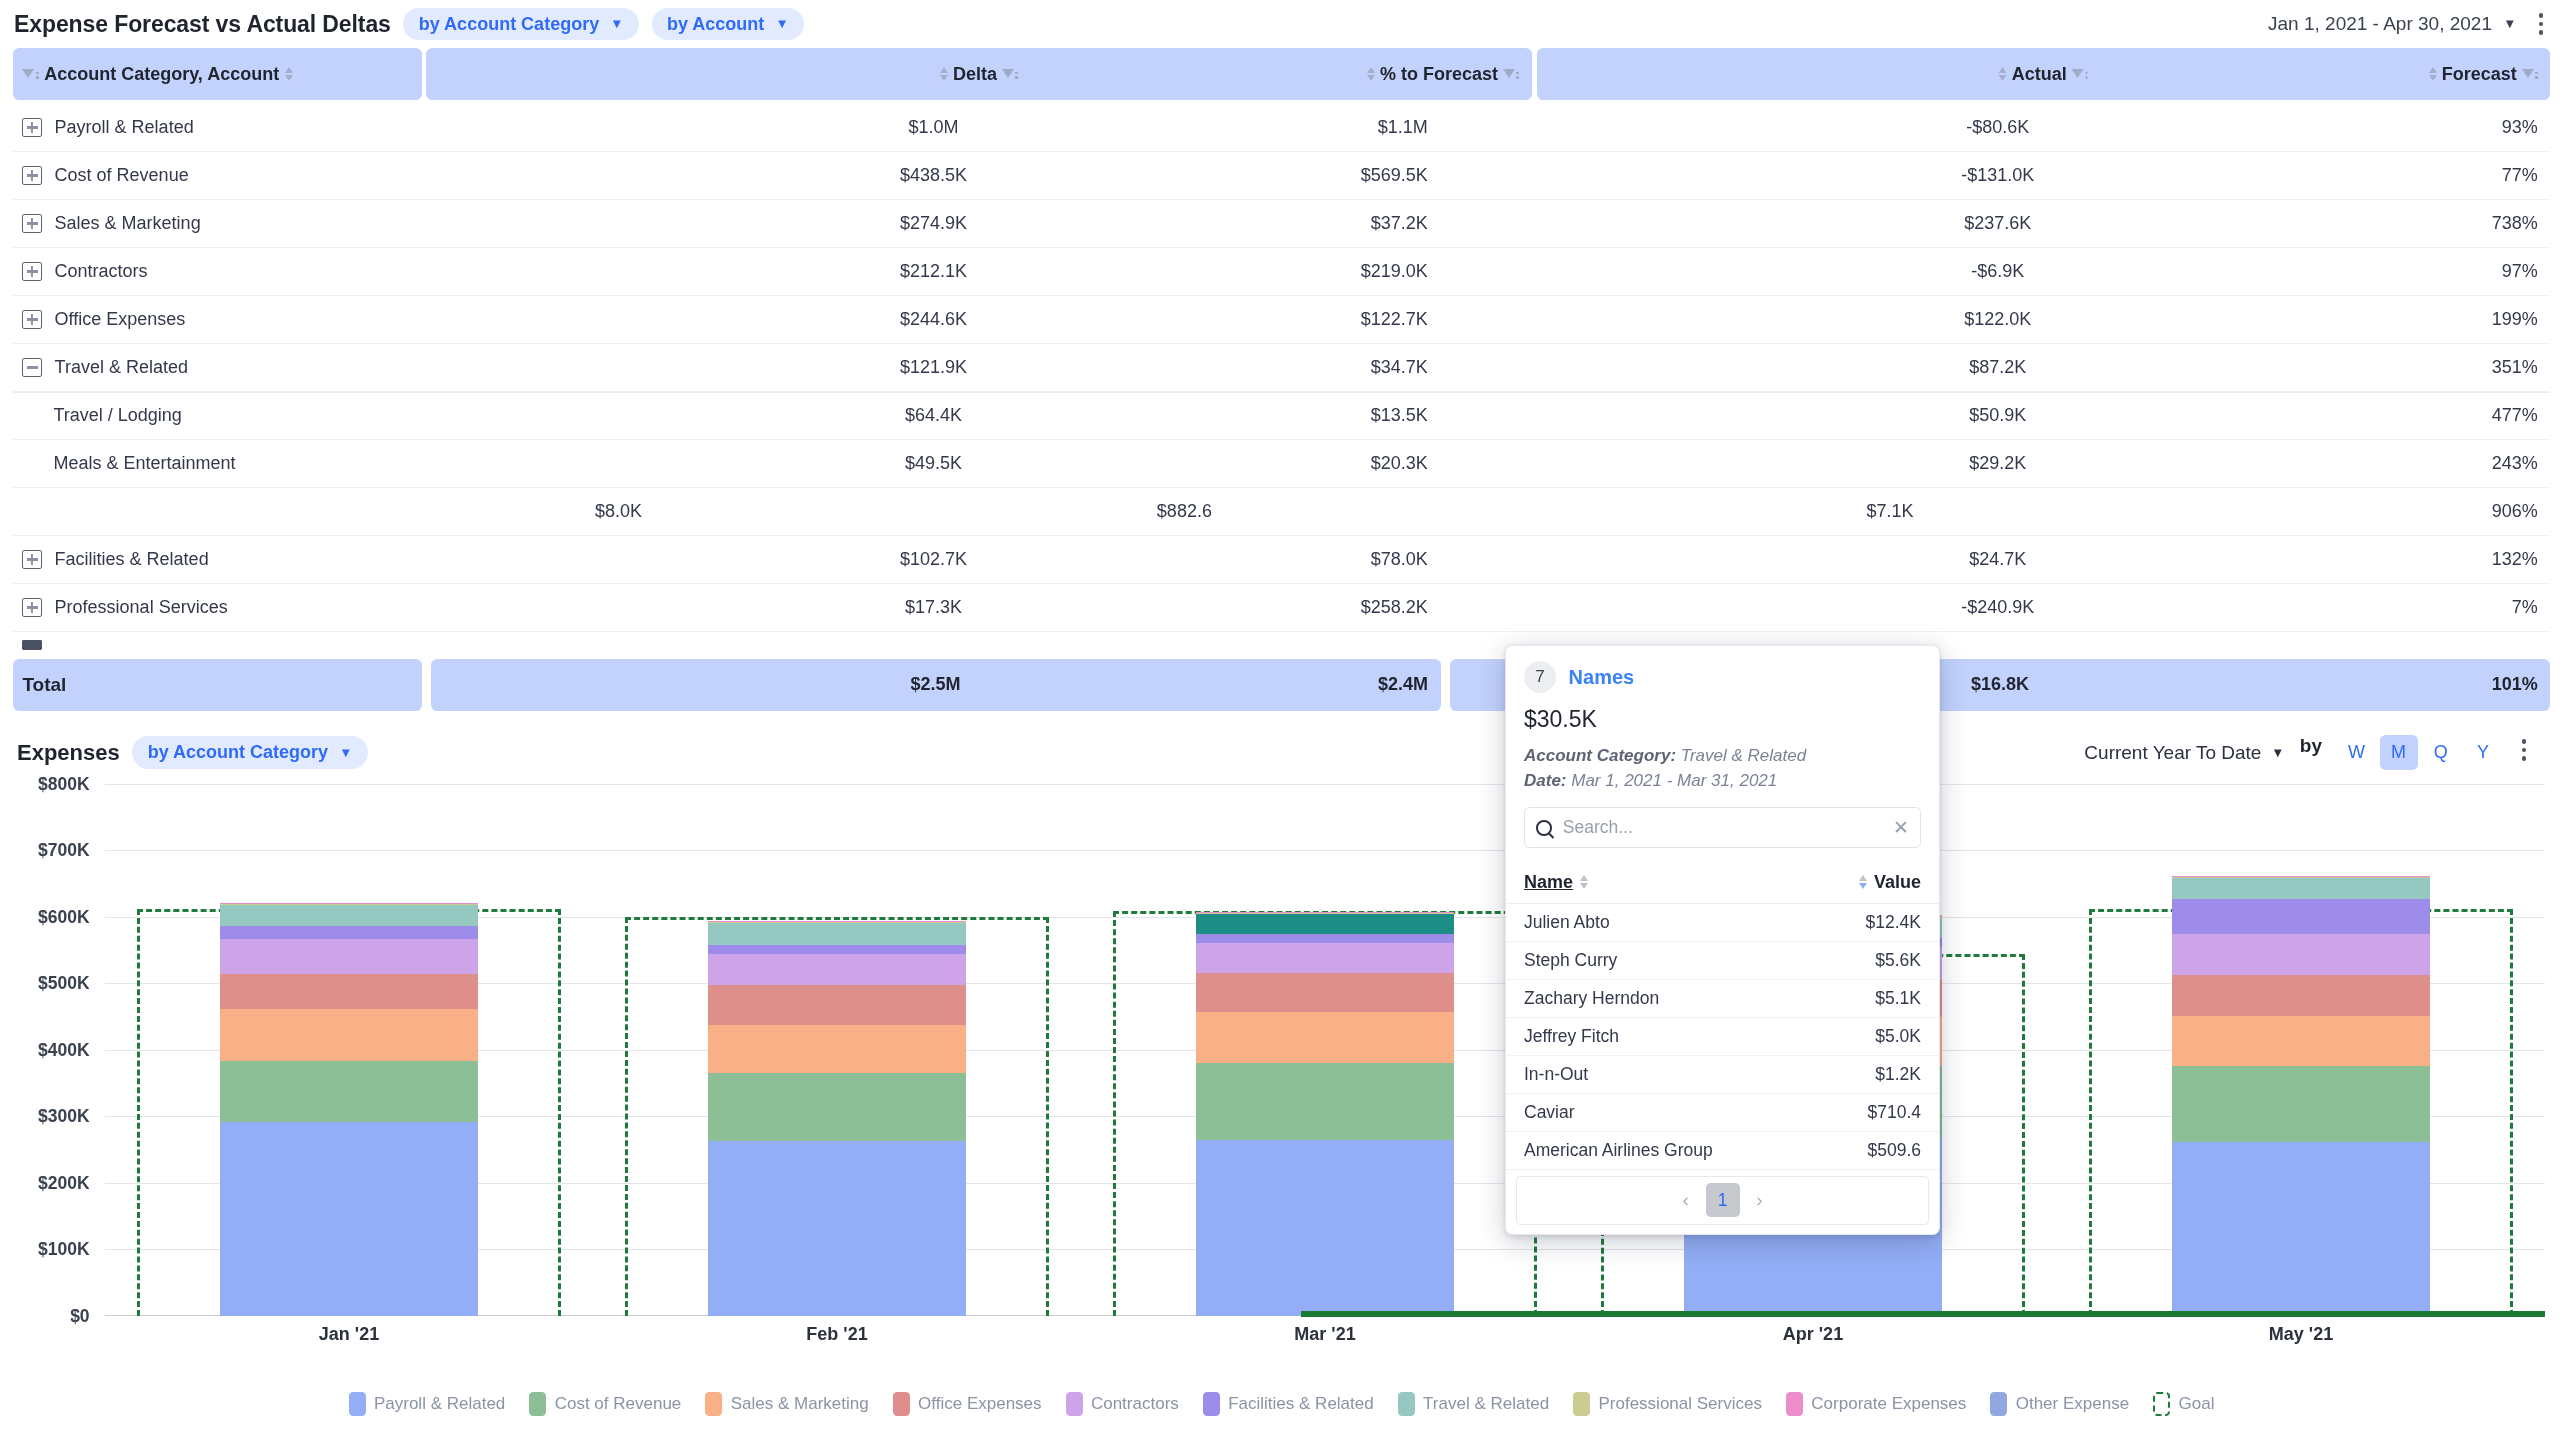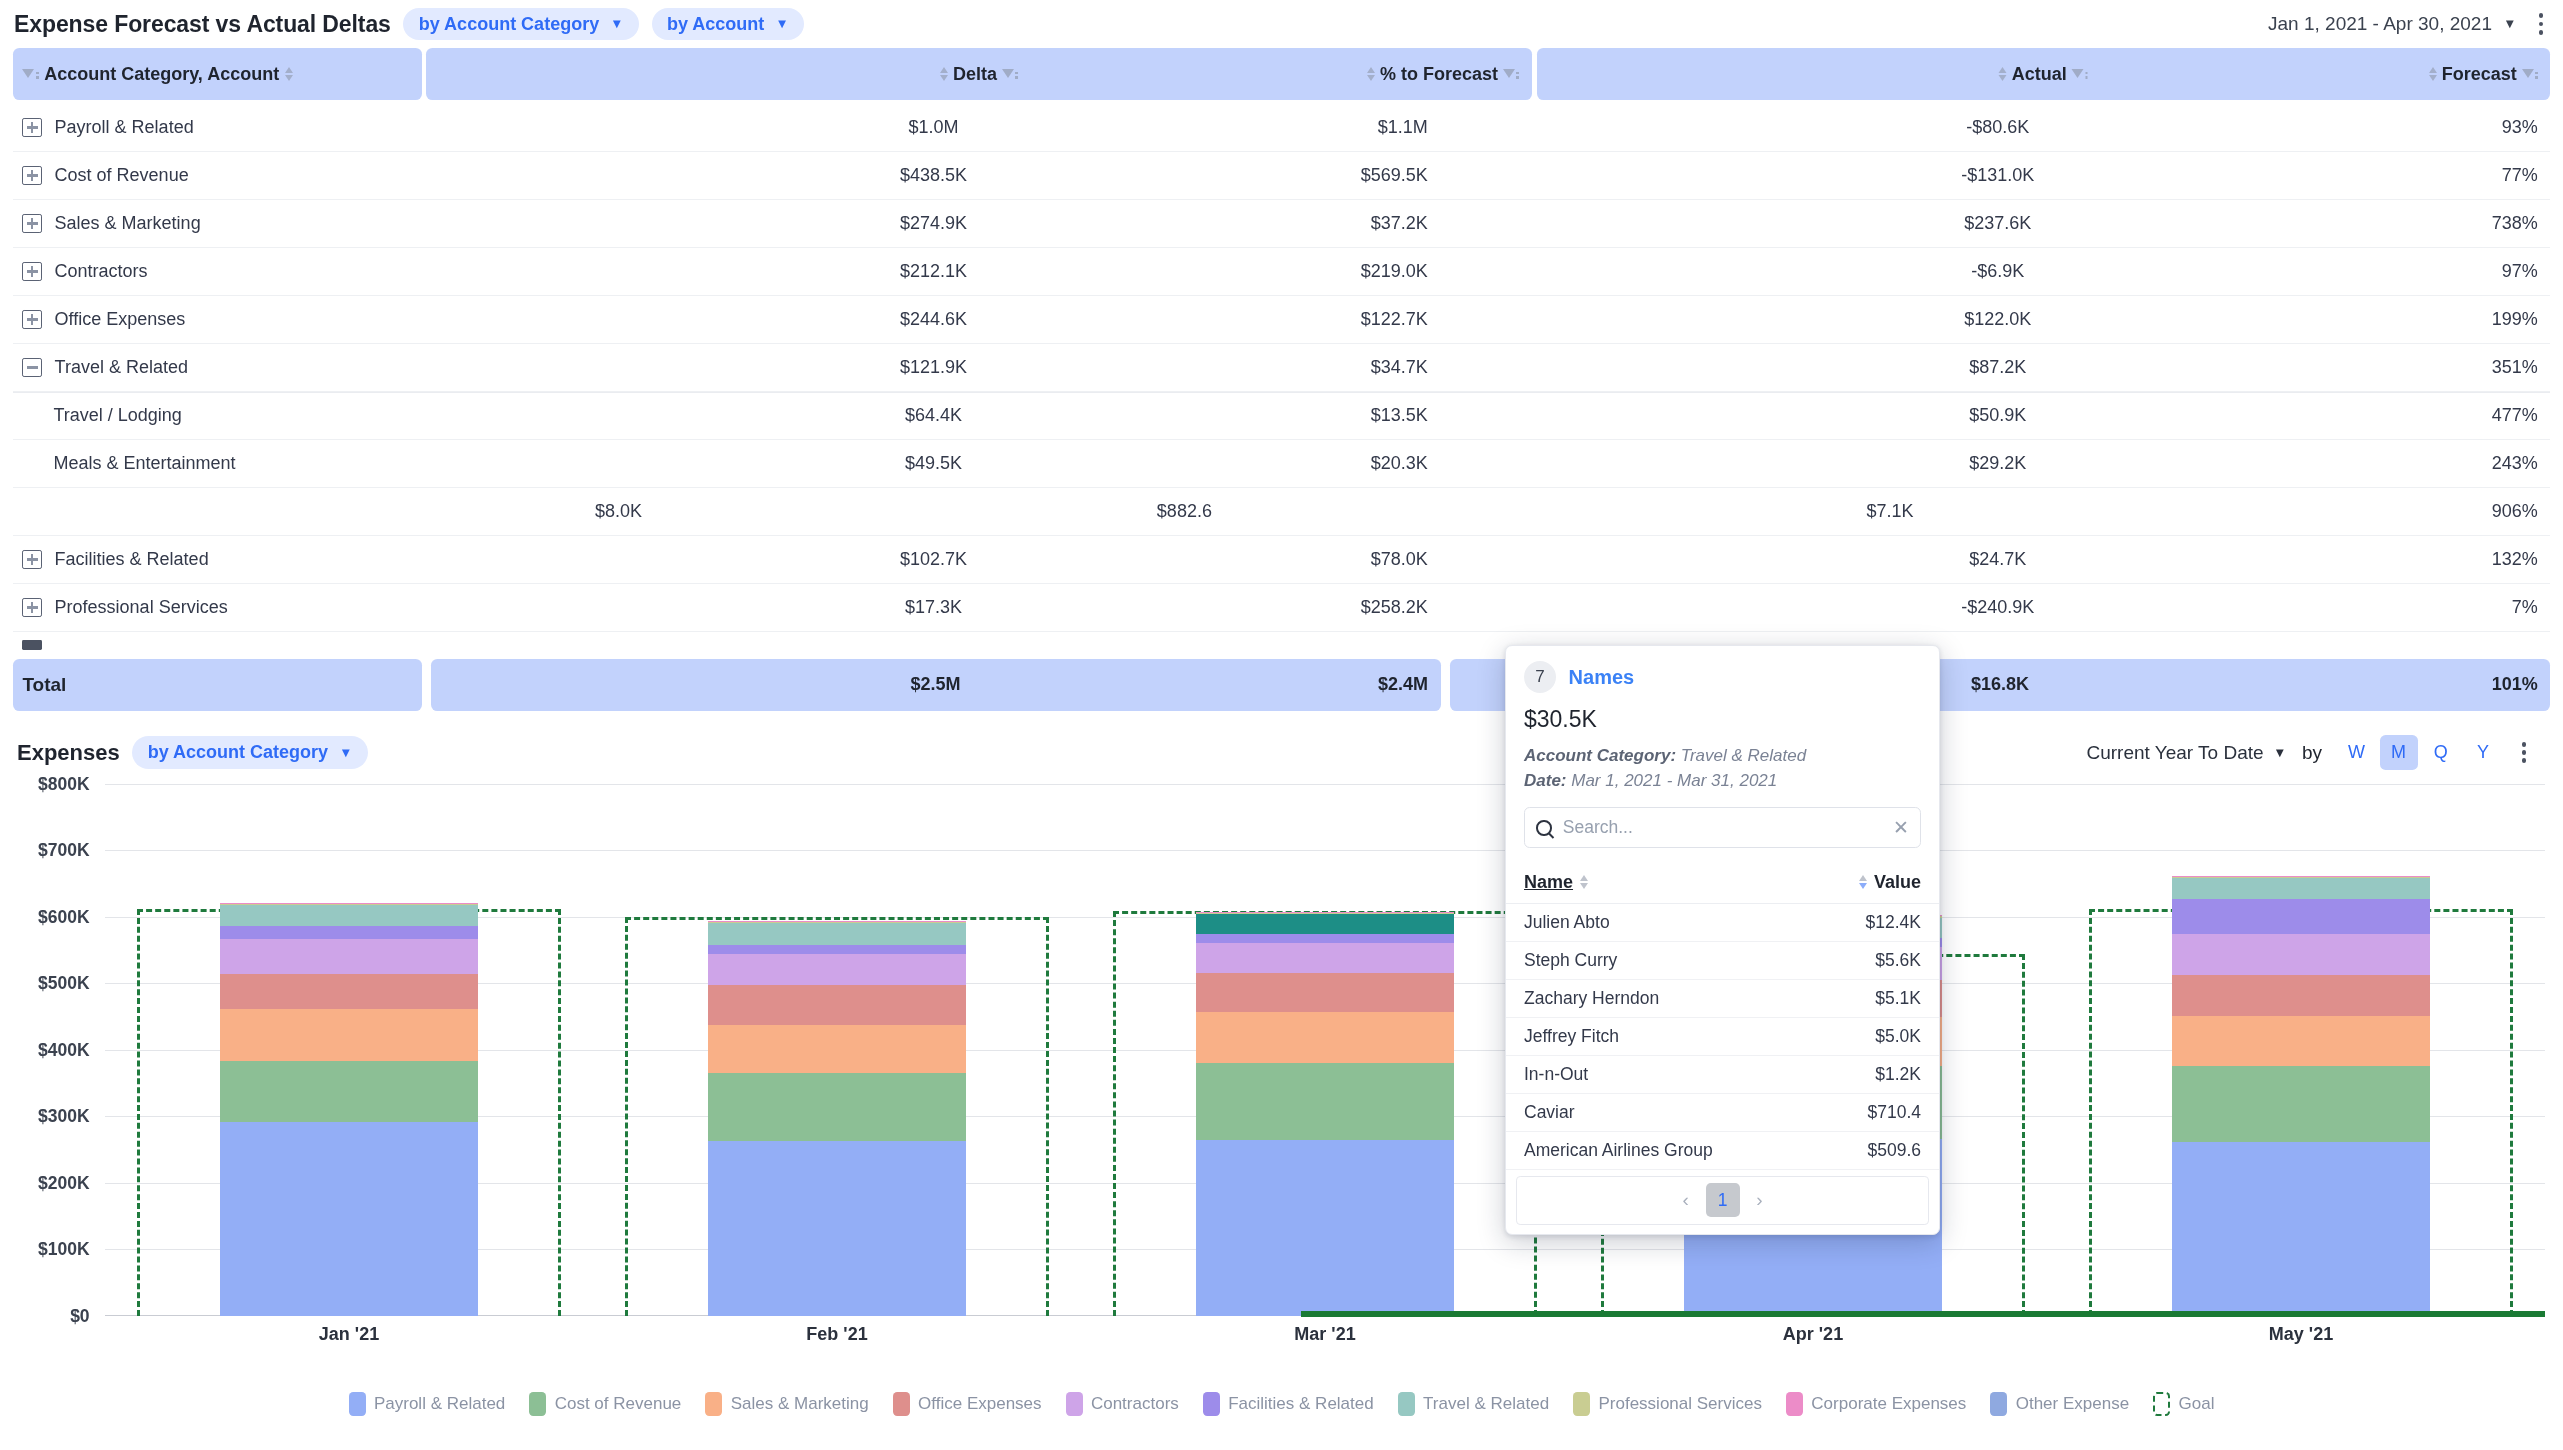--- a/index.html
+++ b/index.html
@@ -99,23 +99,23 @@
     font-size: 19px; font-weight: bold; color: #1f242e; position: relative;
   }
   .tot1 { width: 409px; padding-left: 9.8px; }
   .tot2 { flex: 1; }
   .tot3 { flex: 1.09; }
 
   
   .chart-wrap { position: absolute; left: 0; top: 728px; width: 2563px; height: 723px; }
   .chart-head { display: flex; align-items: center; padding: 0 17px; height: 49px; }
   .chart-title { font-size: 22px; font-weight: bold; color: #1f242e; }
-  .chart-head-right { margin-left: auto; display: flex; align-items: center; gap: 15.4px; margin-right: 15.4px;}
+  .chart-head-right { margin-left: auto; display: flex; gap: 15.4px; margin-right: 15.4px;}
   .sel { font-size: 19px; color: #2b313d; display:flex;align-items:center;gap:9.8px;cursor:pointer;}
-  .byword { font-size: 19px; font-weight: normal; color: #1f242e; }
+  .byword { font-size: 19px; font-weight: bold; color: #1f242e; }
   .gran { display: flex; align-items: center; gap: 4.2px; }
   .gbtn {
     width: 38px; height: 35px; display:flex;align-items:center;justify-content:center;
     font-size: 18px; color: #2f6bf6; border-radius: 5.6px; cursor: pointer;
   }
   .gbtn.active { background: #c2d2fc; }
 
   .plot { position: relative; margin: 7px 0 0 0; height: 567px; }
   .yaxis { position: absolute; left: 0; top: 0; width: 105px; height: 532px; }
   .ytick { position: absolute; right: 15.4px; font-size: 17.5px; font-weight: bold; color: #3b424f; transform: translateY(-50%); white-space: nowrap;}

